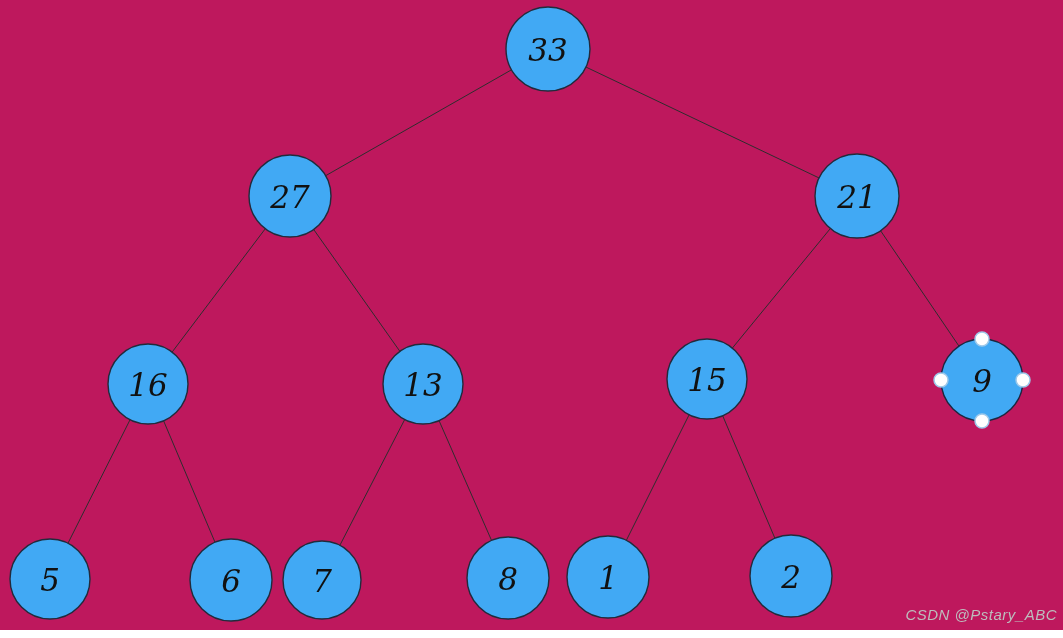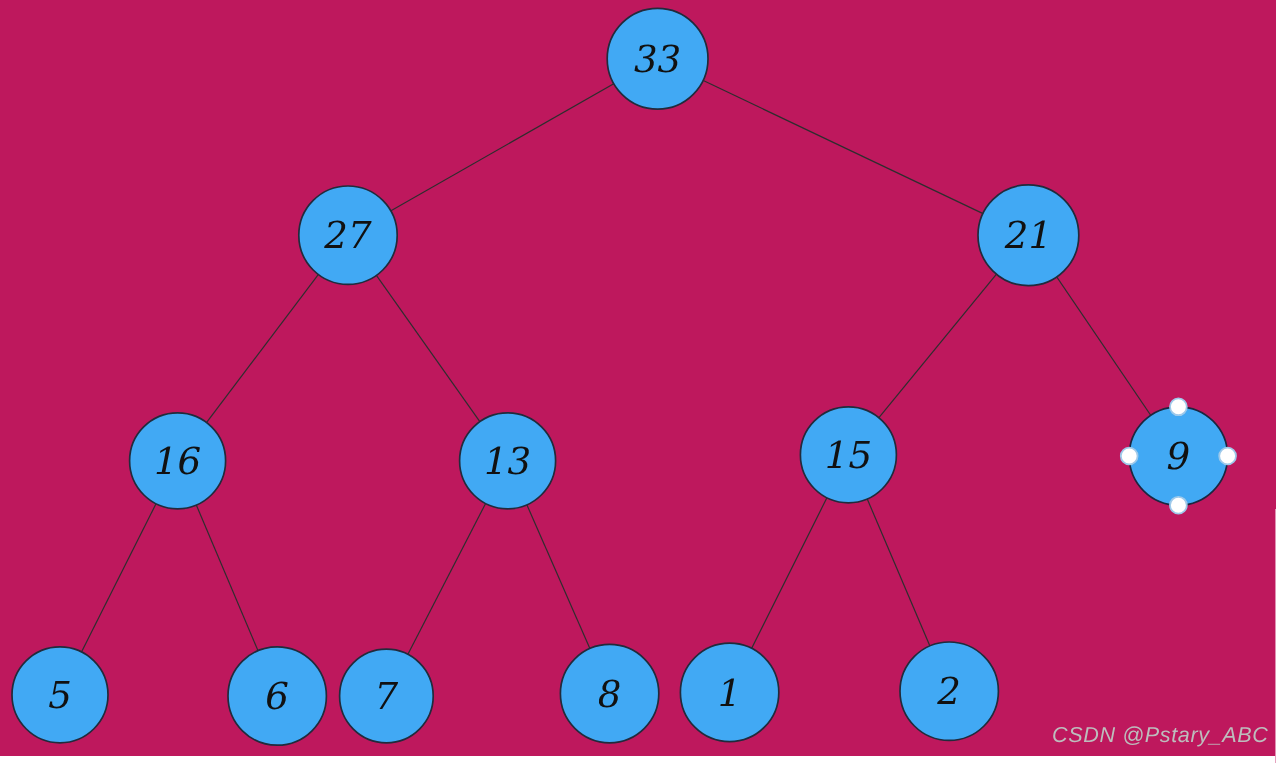--- a/index.html
+++ b/index.html
@@ -40,21 +40,21 @@
   }
   .handle {
     stroke-width: 1.5;
     cursor: crosshair;
   }
   #watermark {
     position: absolute;
     right: 6px;
     bottom: 7px;
     font-family: "Liberation Sans", sans-serif;
-    font-size: 18px;
+    font-size: 15px;
     color: #bdbdbd;
     letter-spacing: 0.5px;
     user-select: none;
   }
 </style>
 </head>
 <body>
 
 <div id="canvas">
   <svg id="tree-svg" width="1063" height="638" viewBox="0 0 1063 638" xmlns="http://www.w3.org/2000/svg">

